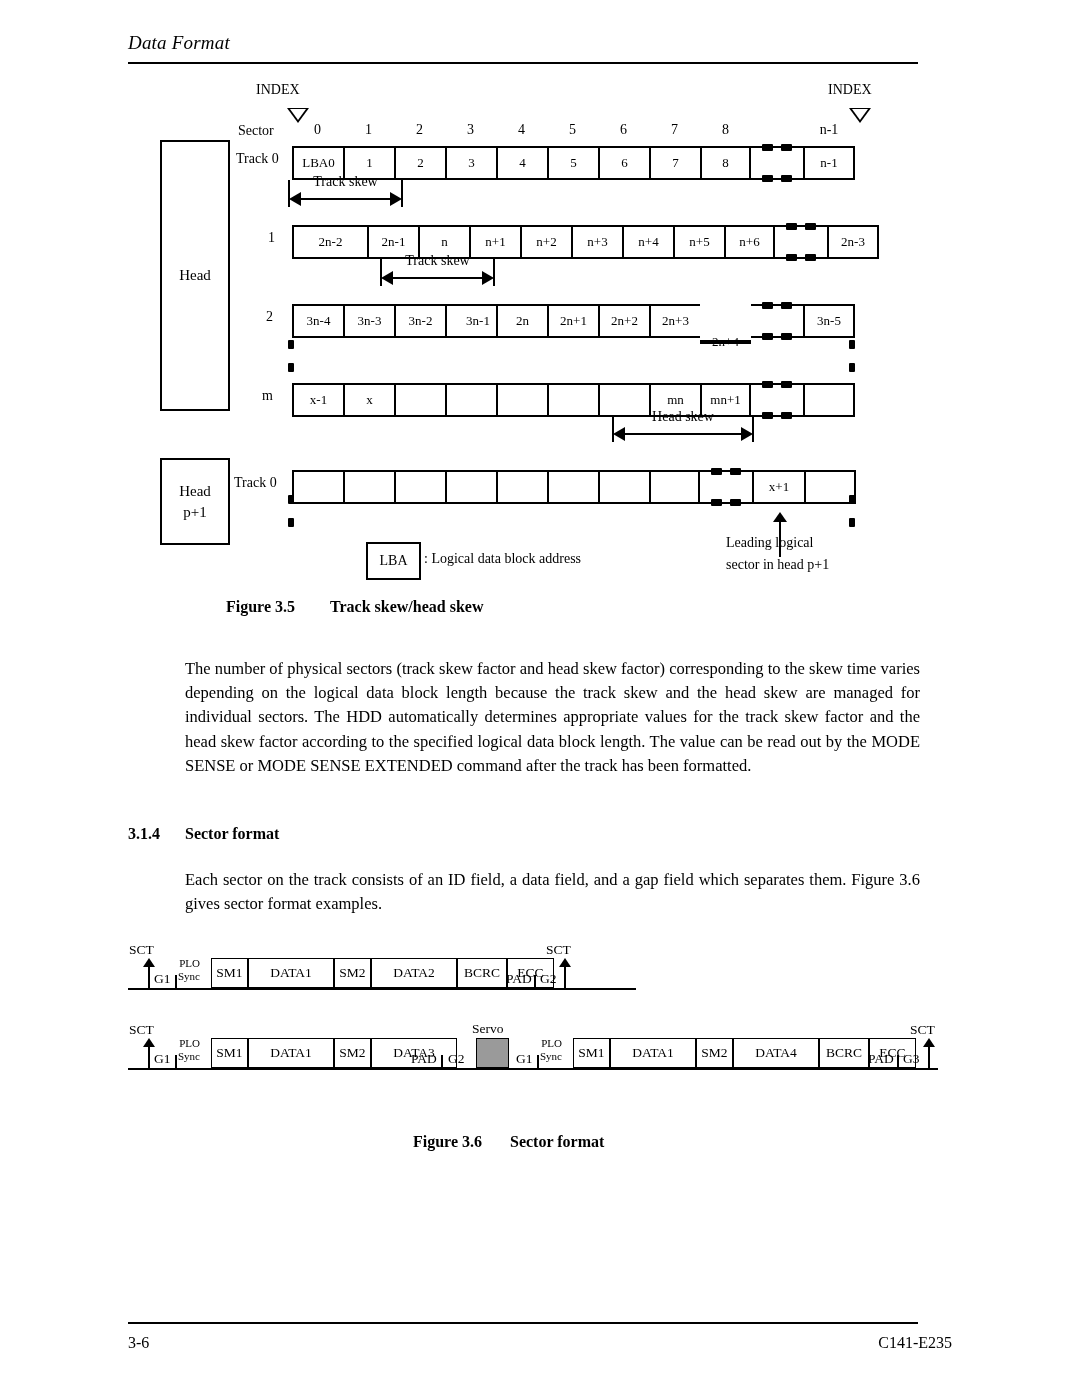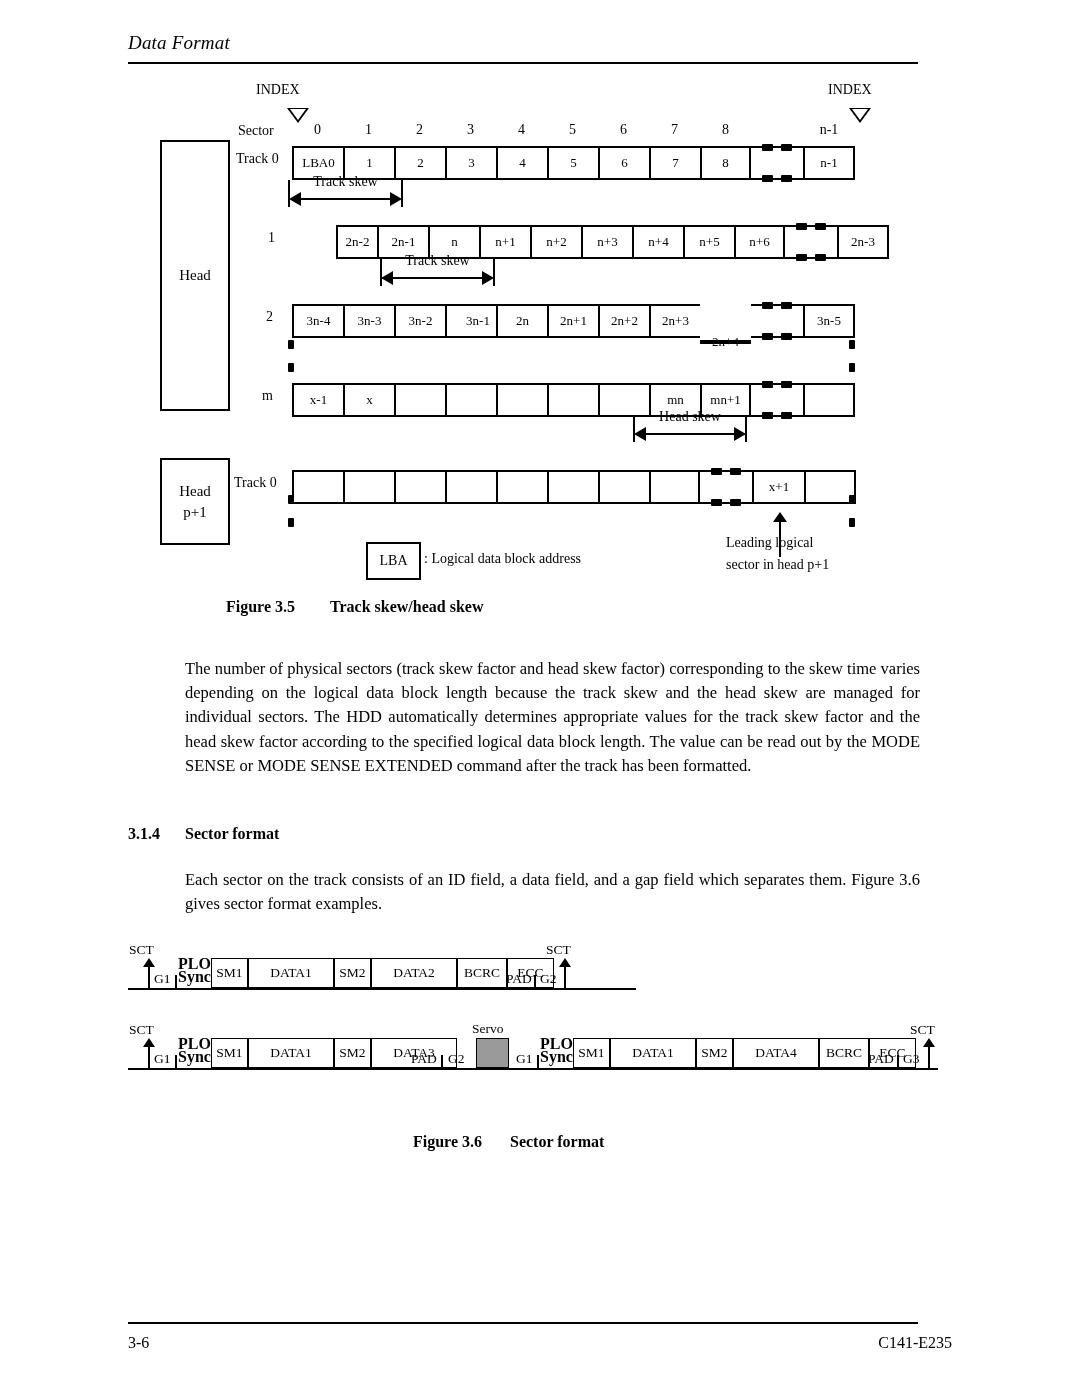--- a/index.html
+++ b/index.html
@@ -95,21 +95,21 @@
   
   #fig36{position:absolute;left:0;top:935px;width:1080px;height:190px;}
   .sctrack{position:absolute;height:2px;background:#000;}
   .fbox{
     position:absolute;border:1.6px solid #000;background:#fff;
     display:flex;align-items:center;justify-content:center;
     font-size:13.5px;box-sizing:border-box;height:30px;
   }
   .fbox.servo{background:#9a9a9a;border:1.6px solid #000;}
   .ftext{position:absolute;font-size:13.5px;white-space:nowrap;}
-  .ftext2{position:absolute;font-size:16px;white-space:nowrap;text-align:left;line-height:13px;font-weight:bold;}
+  .ftext2{position:absolute;font-size:11px;white-space:nowrap;text-align:right;line-height:13px;}
   .sctmark{position:absolute;width:2px;height:22px;background:#000;}
   .sctmark:after{content:"";position:absolute;top:-8px;left:-5px;width:0;height:0;
     border-left:6px solid transparent;border-right:6px solid transparent;border-bottom:9px solid #000;}
   .tickv{position:absolute;width:1.6px;height:13px;background:#000;}
 
   
   .ftr-rule{position:absolute;left:128px;top:1322px;width:790px;height:2px;background:#000;}
   .ftr-l{position:absolute;left:128px;top:1334px;font-size:16px;}
   .ftr-r{position:absolute;right:128px;top:1334px;font-size:16px;}
 </style>
@@ -179,21 +179,21 @@
               <span></span>
             </div>
             <div class="dots bot">
               <span></span>
               <span></span>
             </div>
           </div>
           <div class="cell closed" style="width: 52px;">n-1</div>
         </div>
         <div class="trackrow" style="left: 292px; top: 155px;">
-          <div class="cell" style="width: 41px; margin-left: 44px;">2n-2</div>
+          <div class="cell" style="width: 75px;">2n-2</div>
           <div class="cell" style="width: 51px;">2n-1</div>
           <div class="cell" style="width: 51px;">n</div>
           <div class="cell" style="width: 51px;">n+1</div>
           <div class="cell" style="width: 51px;">n+2</div>
           <div class="cell" style="width: 51px;">n+3</div>
           <div class="cell" style="width: 51px;">n+4</div>
           <div class="cell" style="width: 51px;">n+5</div>
           <div class="cell closed" style="width: 51px;">n+6</div>
           <div class="gapcell" style="width: 52px;">
             <div class="dots top">
@@ -303,21 +303,21 @@
 
     <div class="skew" style="left:380px;top:189px;width:115px;">
       <div class="cap">Track skew</div>
       <div class="tick l"></div>
         <div class="tick r"></div>
       <div class="bar"></div>
         <div class="ah l"></div>
         <div class="ah r"></div>
     </div>
 
-    <div class="skew" style="left:633px;top:345px;width:114px;">
+    <div class="skew" style="left:612px;top:345px;width:114px;padding-left:28px;">
       <div class="cap">Head skew</div>
       <div class="tick l"></div>
         <div class="tick r"></div>
       <div class="bar"></div>
         <div class="ah l"></div>
         <div class="ah r"></div>
     </div>
 
     <div class="uparrow" style="left:779px;top:451px;height:36px;"></div>
     <div class="lbl" style="left:726px;top:465px;">Leading logical</div>

